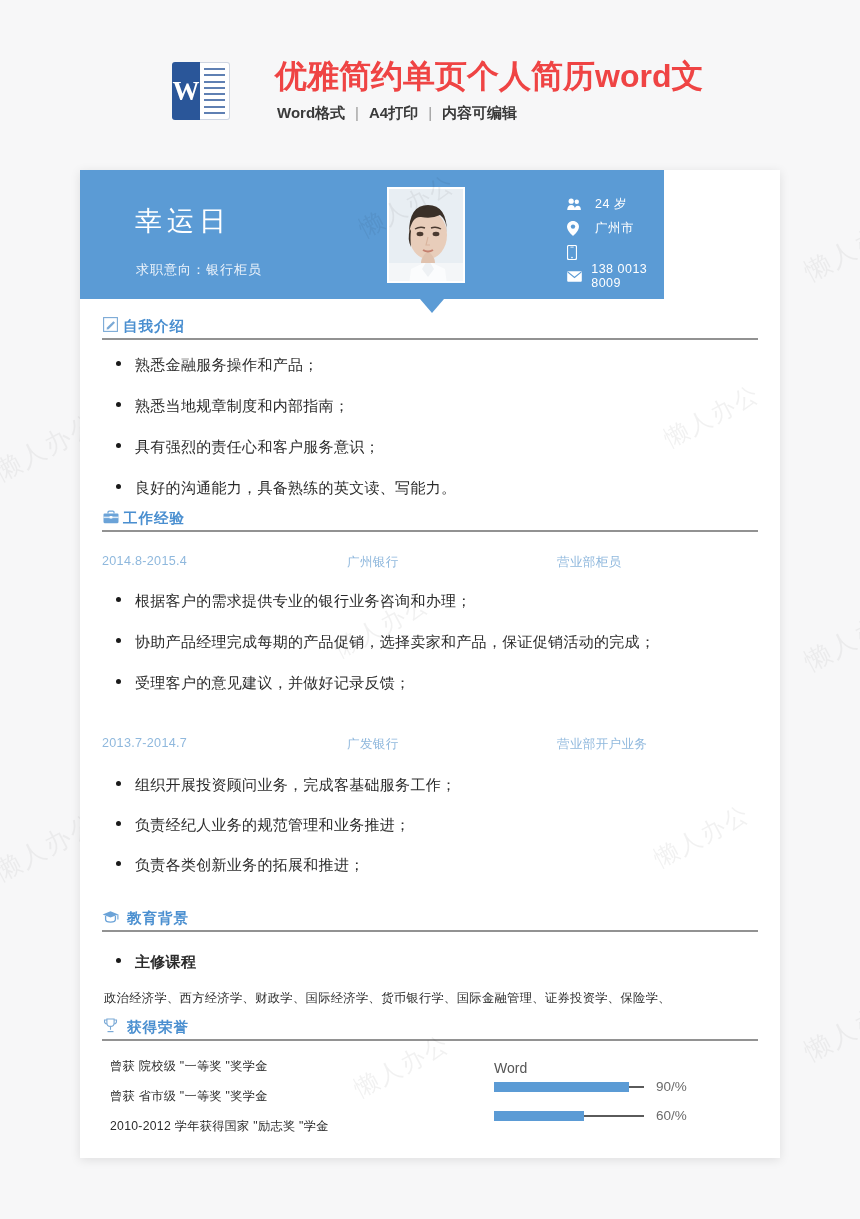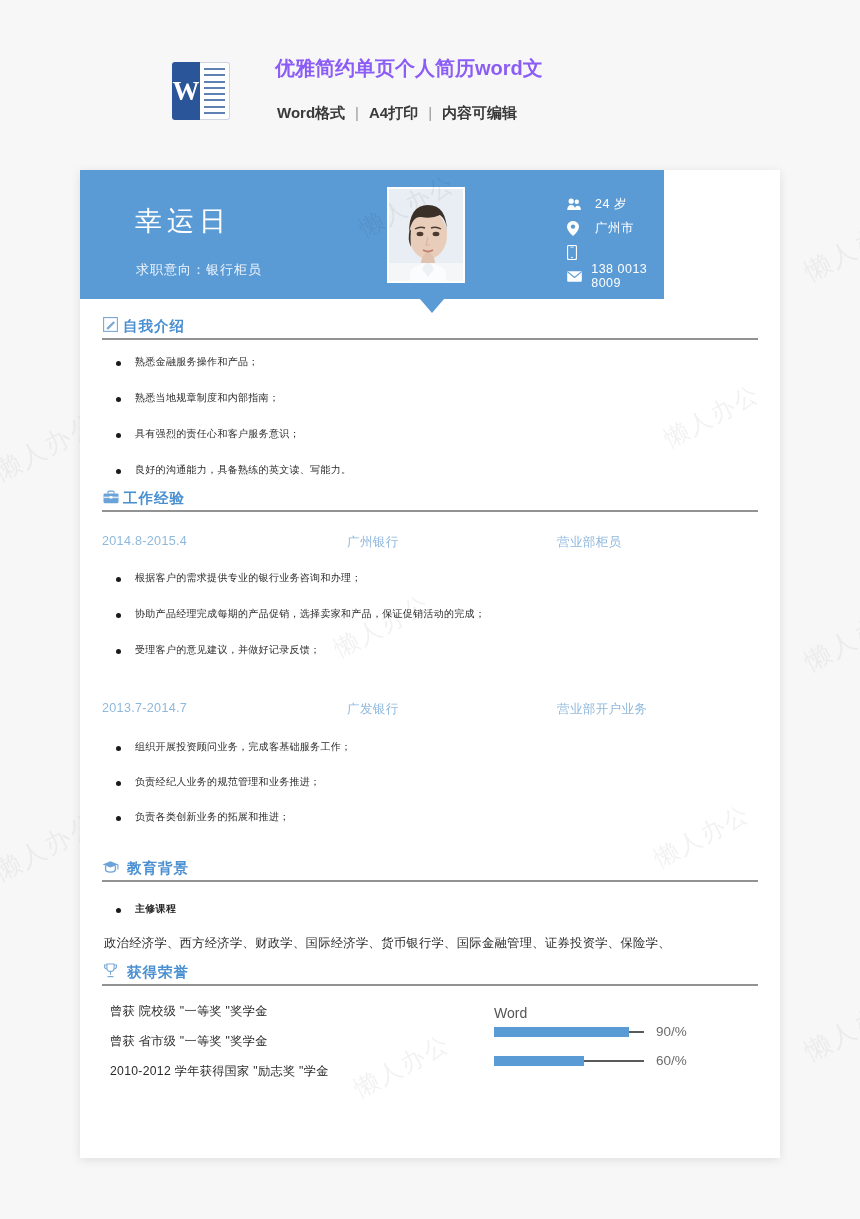--- a/index.html
+++ b/index.html
@@ -86,23 +86,23 @@
   }
   .wl-right i {
     display: block;
     height: 2px;
     background: #2a5699;
     opacity: .75;
   }
   .top-title {
     position: absolute;
     left: 275px; top: 55px;
-    font-size: 20px;
+    font-size: 32px;
     font-weight: bold;
-    color: #8b5cf6;
+    color: #ef4444;
     letter-spacing: 0px;
     white-space: nowrap;
   }
   .top-sub {
     position: absolute;
     left: 277px; top: 104px;
     font-size: 15px;
     font-weight: bold;
     color: #3a3a3a;
     white-space: nowrap;
@@ -207,21 +207,21 @@
     height: 2px;
     background: #7f7f7f;
     margin-top: 2px;
     opacity: .85;
   }
 
   ul.blist { list-style: none; margin: 0; padding: 0; }
   ul.blist li {
     position: relative;
     padding-left: 33px;
-    font-size: 10px;
+    font-size: 15px;
     color: #2b2b2b;
     letter-spacing: .3px;
     line-height: 1;
   }
   ul.blist li::before {
     content: "";
     position: absolute;
     left: 14px; top: 4px;
     width: 5px; height: 5px;
     border-radius: 50%;

